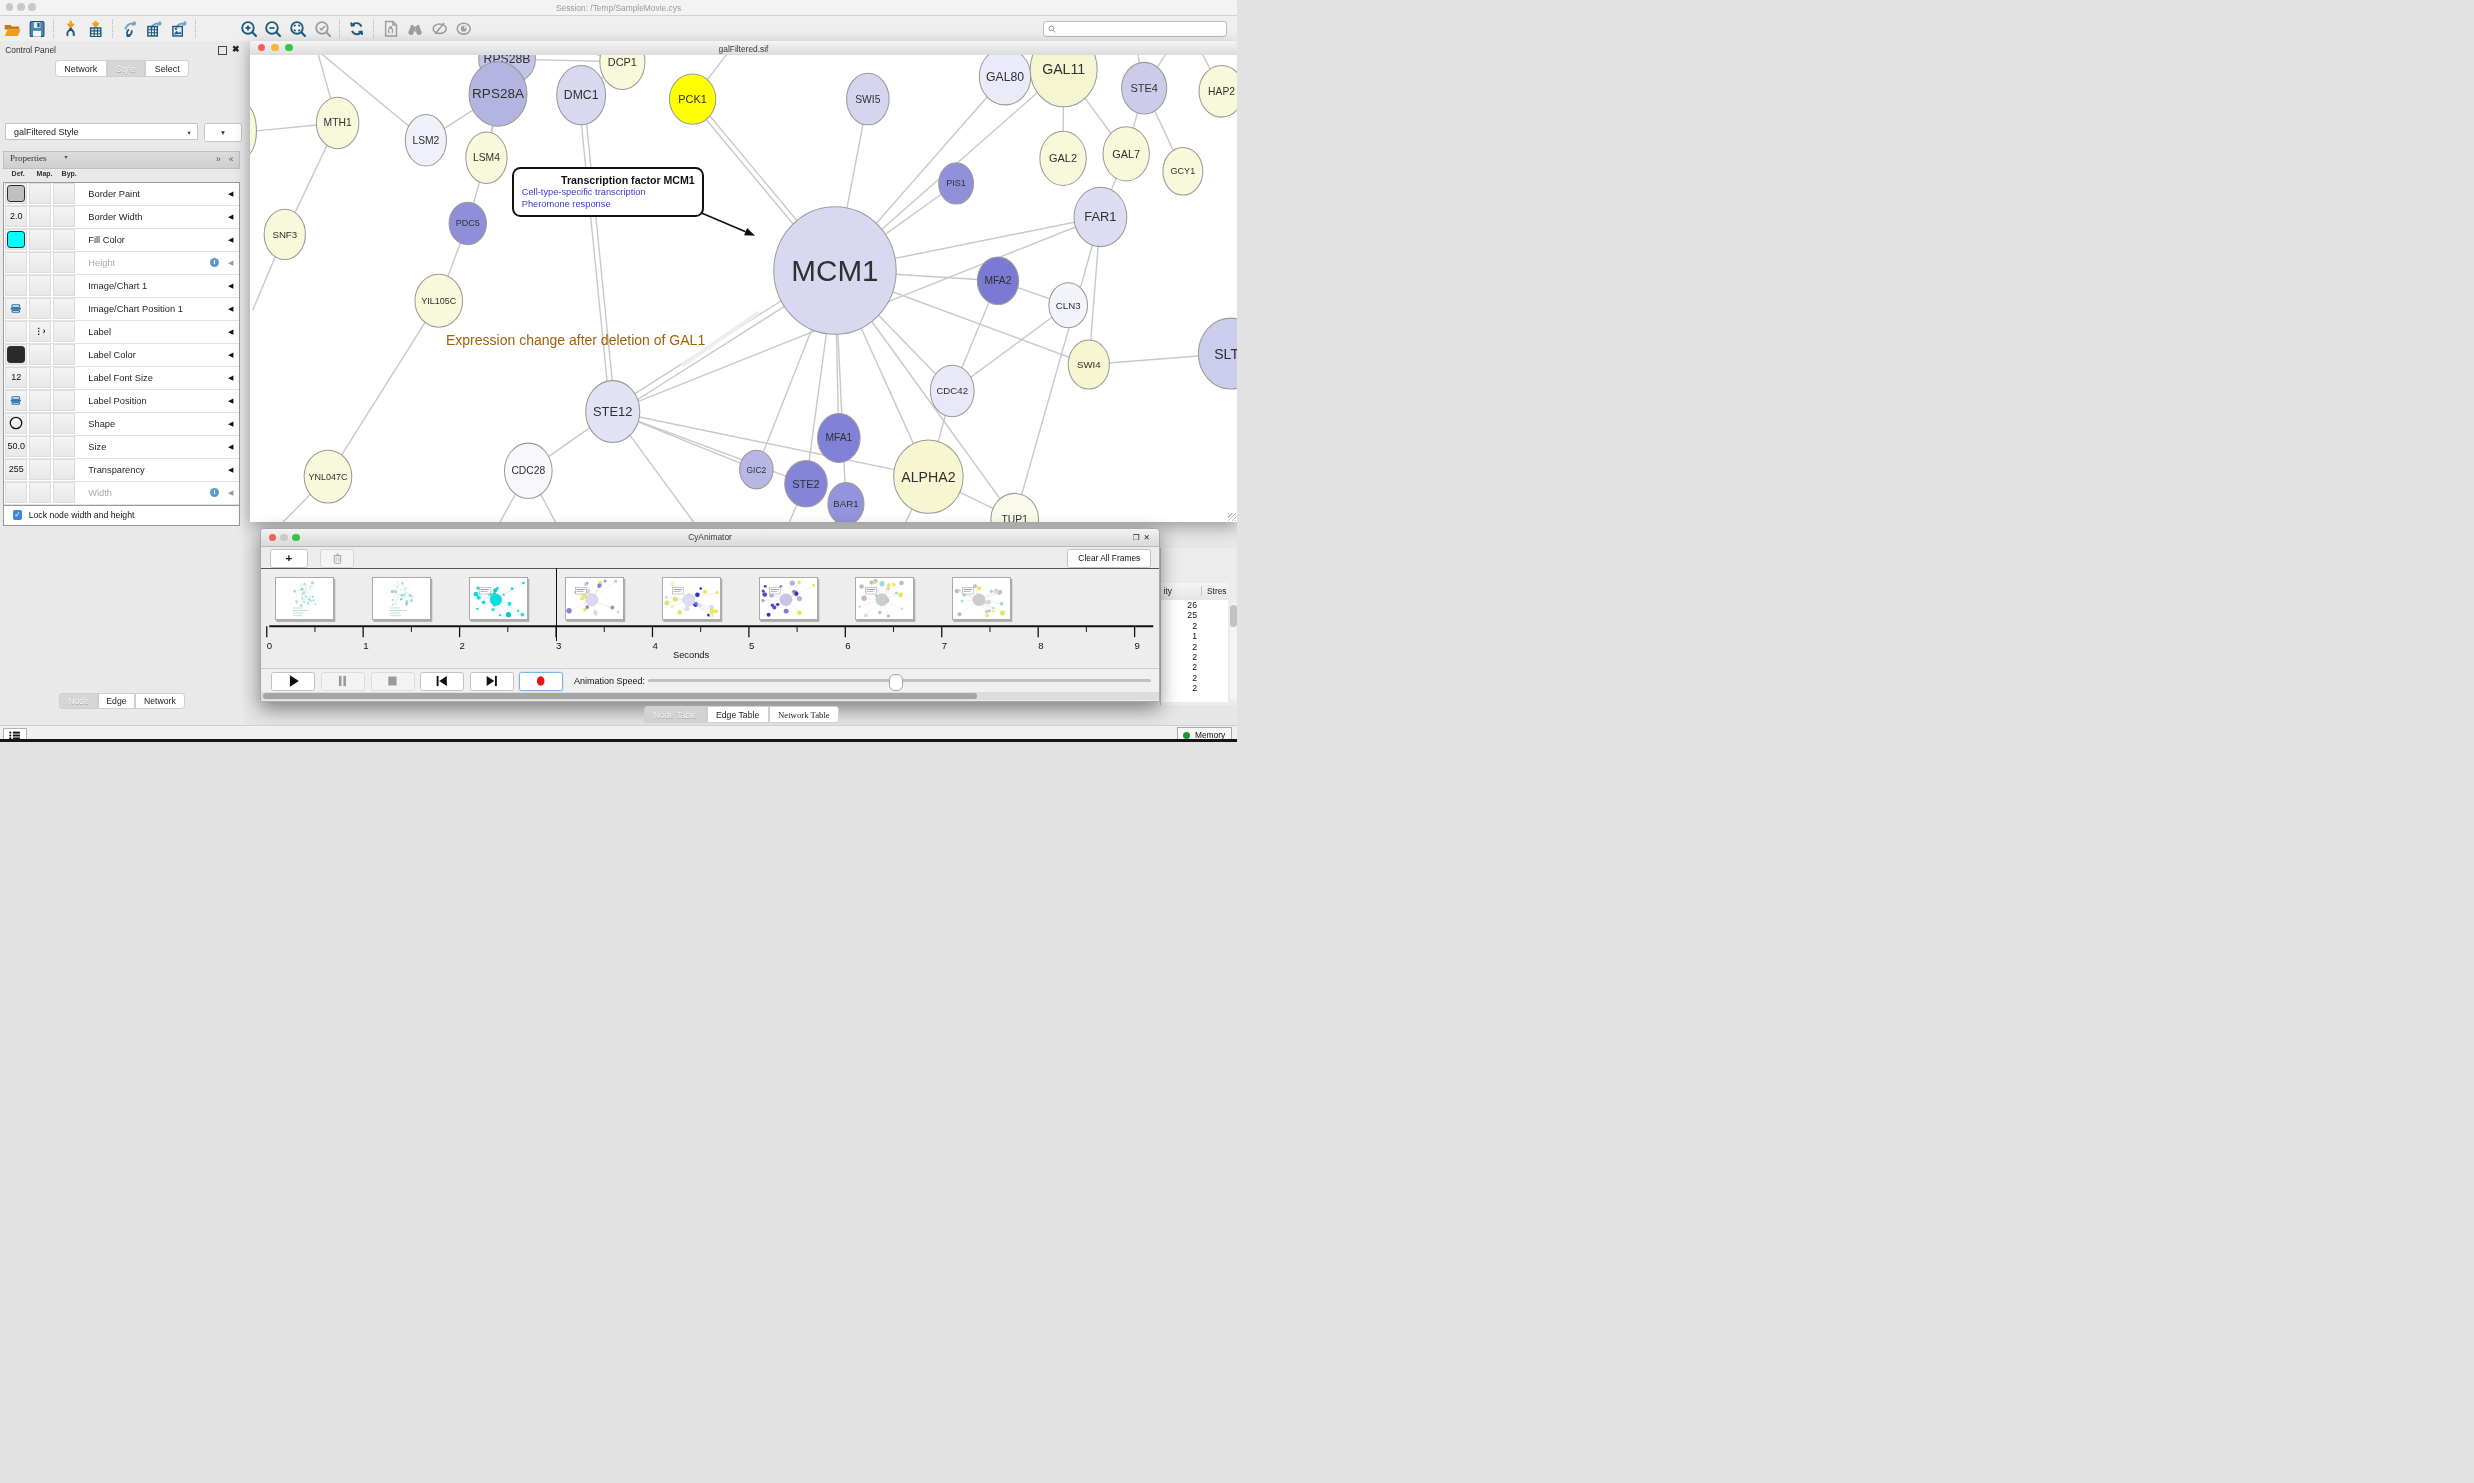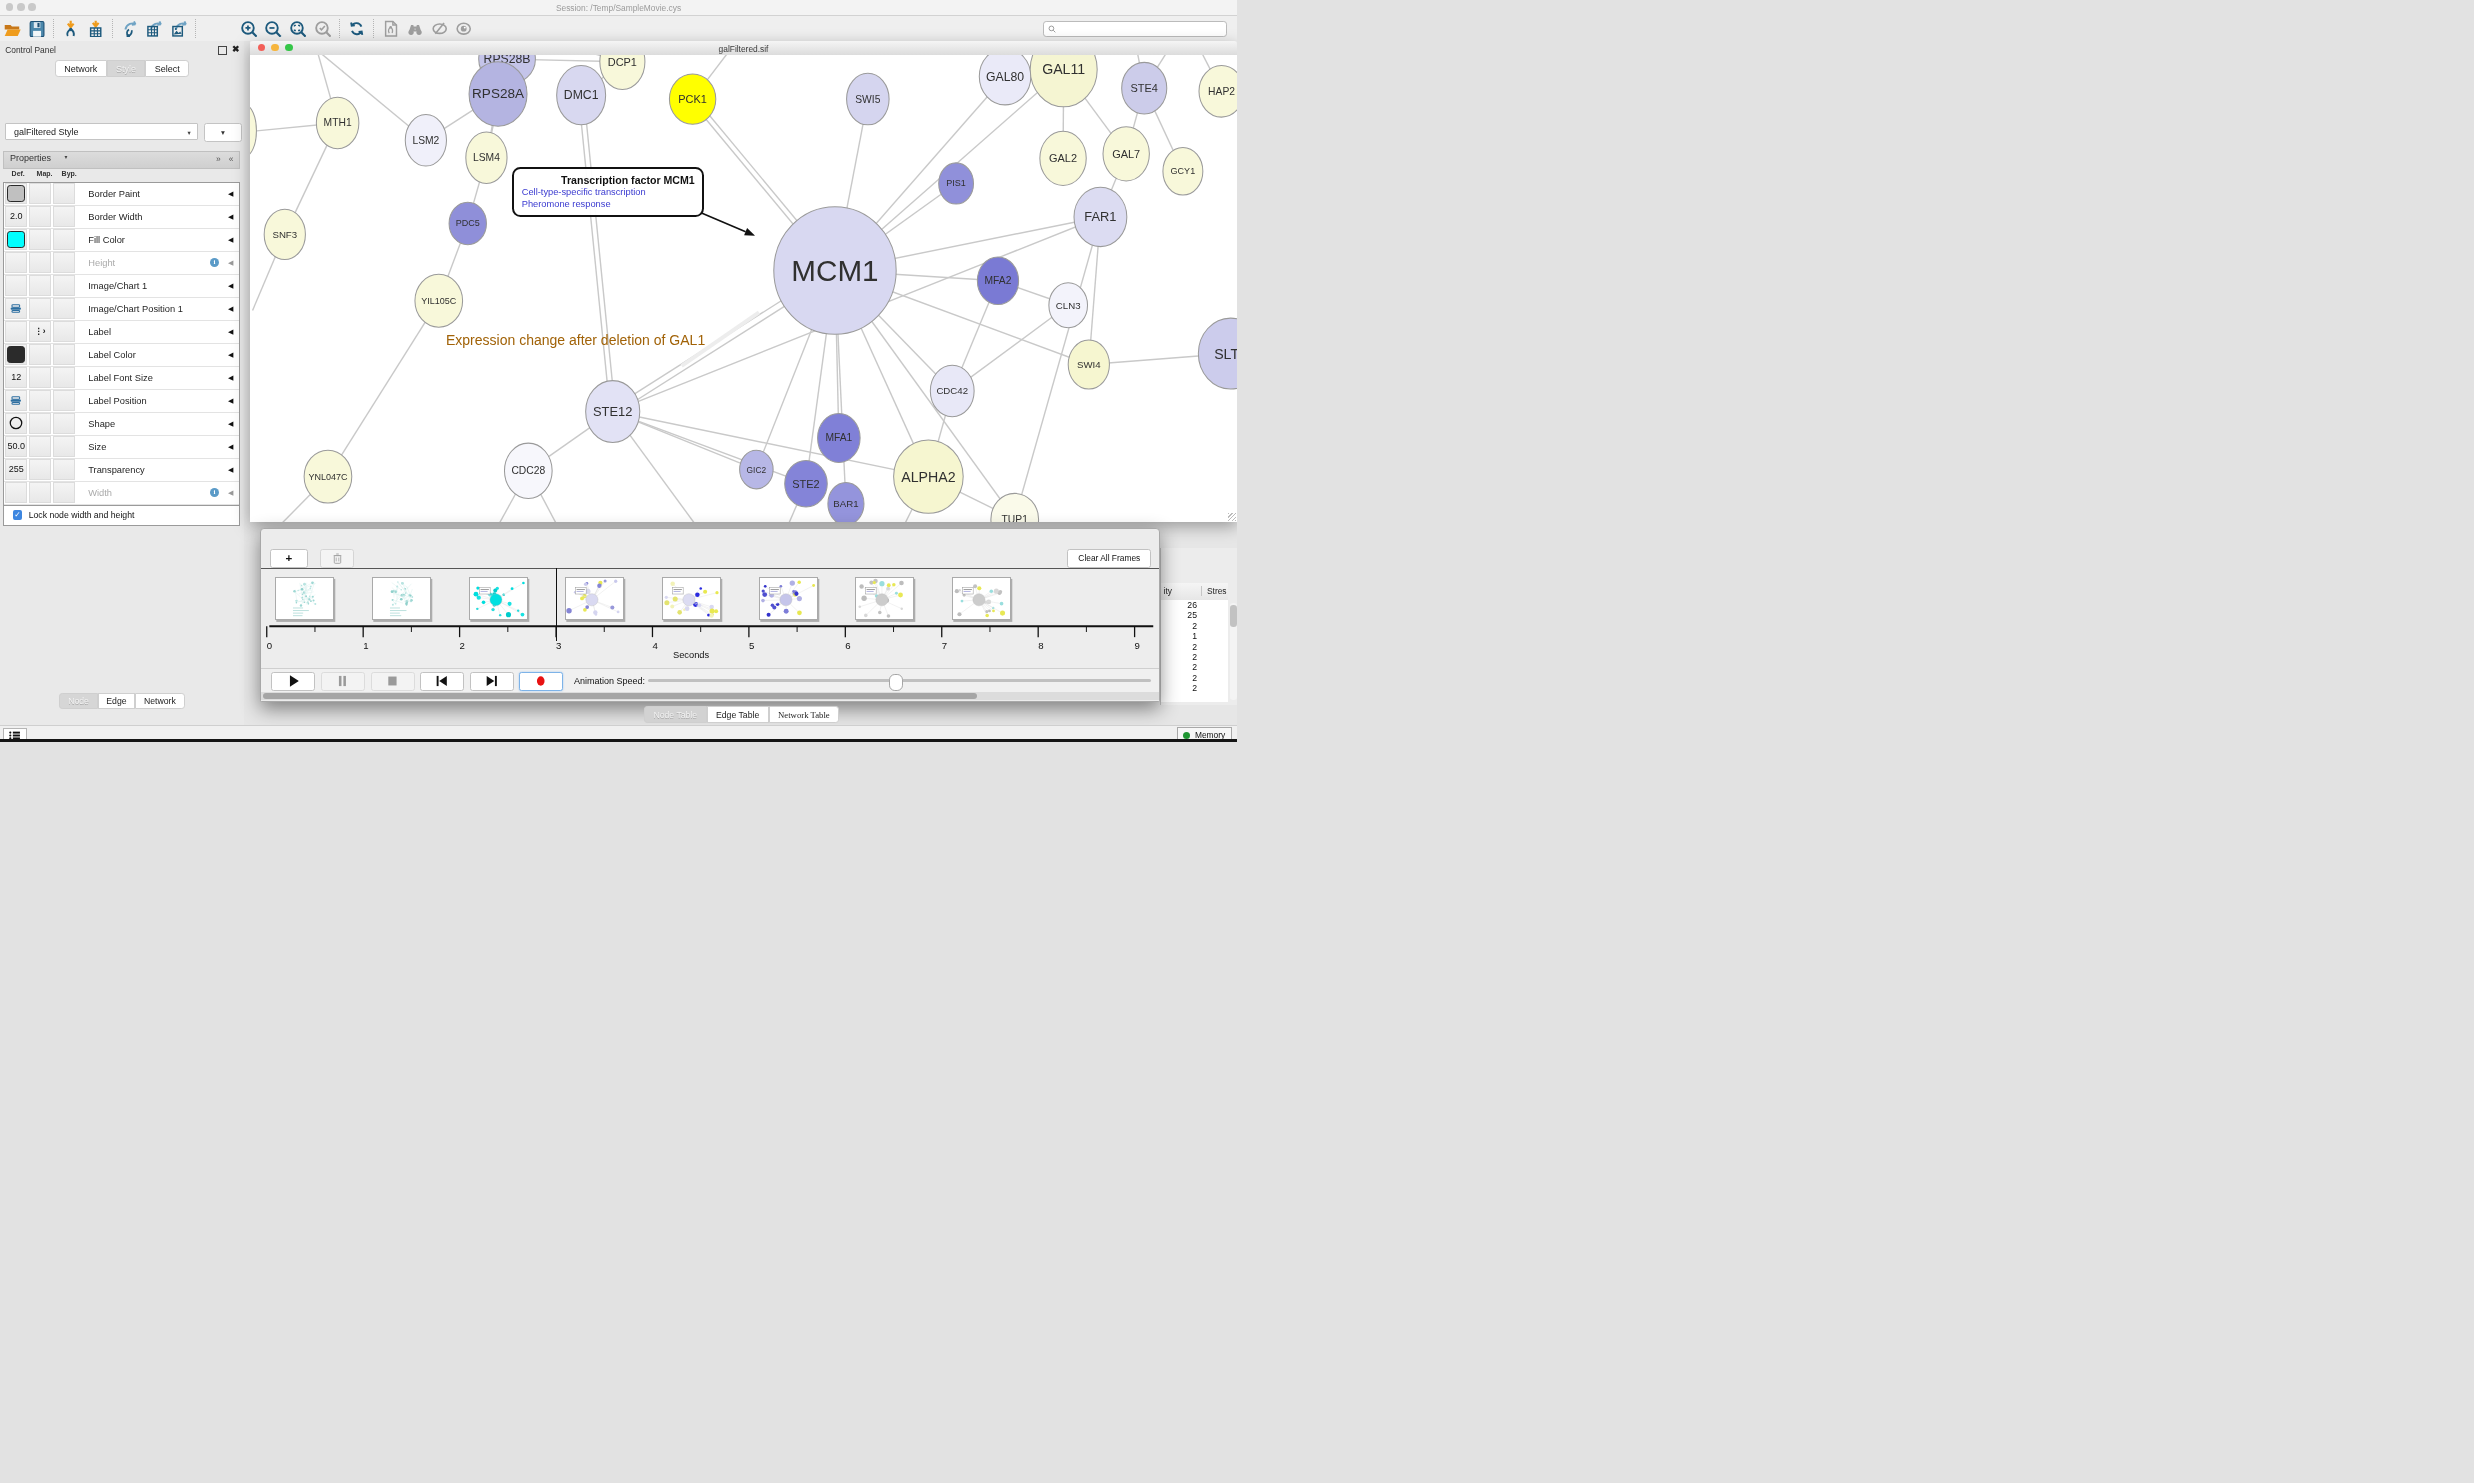--- a/index.html
+++ b/index.html
@@ -32,21 +32,21 @@
   .cp-tab:last-child{border-radius:0 3.2px 3.2px 0;}
   .cp-tab.active{background:#d6d6d6;color:#f2f2f2;text-shadow:0 0.6px 0 #aaa;}
   #style-combo{position:absolute;left:5.2px;top:82px;width:193px;height:17px;background:#fff;
     border:0.6px solid #c4c4c4;border-radius:1px;font-size:9px;color:#222;line-height:17px;padding-left:7.7px;box-sizing:border-box;}
   #style-combo .arr{position:absolute;right:6.4px;top:0;color:#444;font-size:6.4px;}
   #style-menu-btn{position:absolute;left:204px;top:82px;width:36px;height:17px;background:#fff;
     border:0.6px solid #c4c4c4;border-radius:2.6px;text-align:center;line-height:17px;font-size:6.4px;color:#333;}
   #props{position:absolute;left:2.6px;top:110px;width:237px;}
   #props-header{height:15.5px;background:linear-gradient(#dcdcdc,#cfcfcf);border:0.6px solid #c0c0c0;
     position:relative;font-size:9px;color:#333;}
-  #props-header .lbl{position:absolute;left:6.4px;top:1px;}
+  #props-header .lbl{position:absolute;left:6.4px;top:1px;font-family:Liberation Serif, serif;}
   #props-header .tri{position:absolute;left:61px;top:1.9px;font-size:5.8px;color:#444;}
   #props-header .chev{position:absolute;top:1.9px;font-size:8.4px;color:#555;letter-spacing:-1.3px;}
   #props-cols{height:13px;position:relative;font-size:7px;font-weight:bold;color:#333;background:#e9e9e9;}
   #props-cols span{position:absolute;top:1.9px;}
   #props-body{border:1.3px solid #9a9a9a;background:#fff;}
   .prop-row{height:22px;display:flex;align-items:center;border-bottom:0.6px solid #e3e3e3;position:relative;}
   .prop-cell{width:20.6px;height:19.3px;margin-left:1.3px;background:linear-gradient(#f4f4f4,#e8e8e8);
     border:0.6px solid #dcdcdc;display:flex;align-items:center;justify-content:center;}
   .prop-label{margin-left:13px;font-size:9.3px;color:#1e1e1e;}
   .prop-row.disabled .prop-label{color:#aaa;}
@@ -705,20 +705,27 @@
         <div id="annotation-title">Transcription factor MCM1</div>
         <div class="annotation-link">Cell-type-specific transcription</div>
         <div class="annotation-link">Pheromone response</div>
       </div>
       <div id="net-note">Expression change after deletion of GAL1</div>
       <div id="net-grip"></div>
     </div>
   </div>
 
   <div id="cyan">
+    <div id="cyan-titlebar">
+      <div class="tl-dot" style="left:7.7px;top:4.5px;background:#f25f58"></div>
+      <div class="tl-dot" style="left:19.3px;top:4.5px;background:#c9c9c9"></div>
+      <div class="tl-dot" style="left:31px;top:4.5px;background:#35c648"></div>
+      <div id="cyan-title">CyAnimator</div>
+      <div id="cyan-winbtns">❐✕</div>
+    </div>
     <div id="cyan-toolbar">
       <div id="add-frame-btn">+</div>
       <div id="del-frame-btn">
         <svg width="9" height="11" viewBox="0 0 14 17">
           <rect x="2" y="4" width="10" height="12" rx="1.5" fill="none" stroke="#a0a0a0" stroke-width="1.4"></rect>
           <line x1="1" y1="4" x2="13" y2="4" stroke="#a0a0a0" stroke-width="1.4"></line>
           <line x1="5" y1="1.5" x2="9" y2="1.5" stroke="#a0a0a0" stroke-width="1.4"></line>
           <line x1="5" y1="7" x2="5" y2="13" stroke="#a0a0a0" stroke-width="1.2"></line>
           <line x1="9" y1="7" x2="9" y2="13" stroke="#a0a0a0" stroke-width="1.2"></line>
         </svg>

